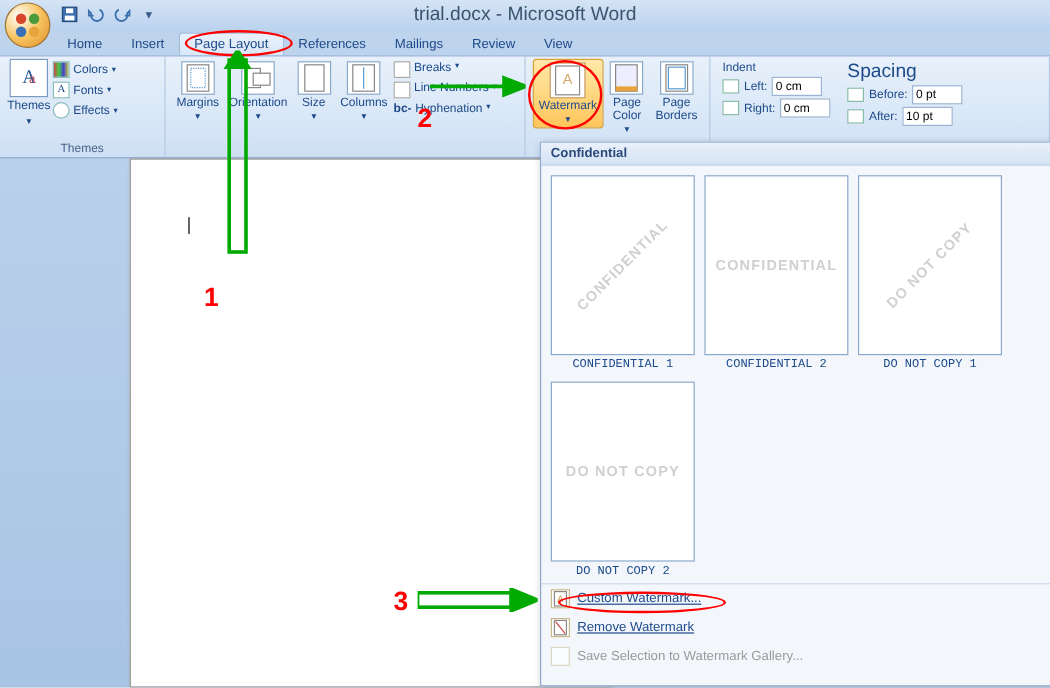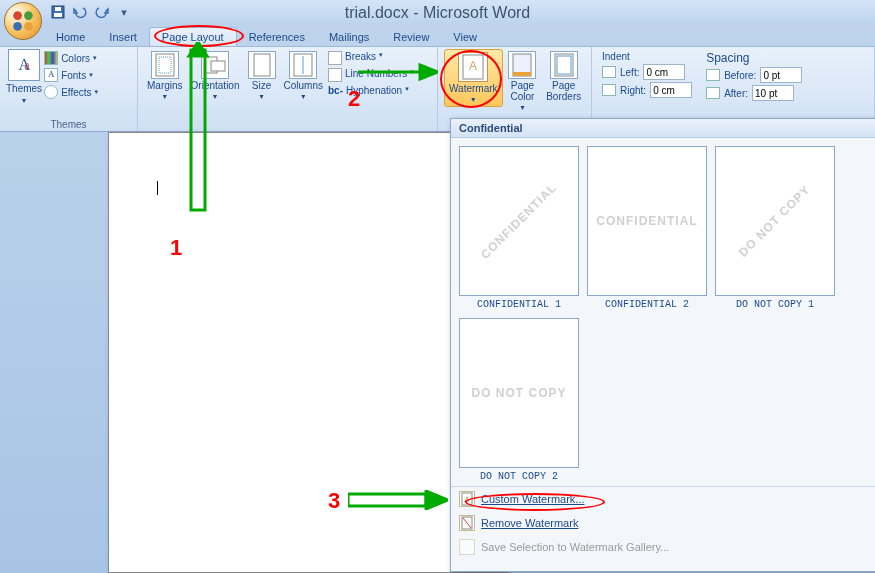--- a/index.html
+++ b/index.html
@@ -256,21 +256,21 @@
             <span>Left:</span>
             <input class="para-input" value="0 cm" style="">
           </div>
         <div class="para-row">
             <span class="para-icon"></span>
             <span>Right:</span>
             <input class="para-input" value="0 cm" style="">
           </div>
       </div>
       <div class="para-col">
-        <div style="font-size:12px;color:#1d4a8a;">Spacing</div>
+        <div style="font-size:16px;color:#1d4a8a;">Spacing</div>
         <div class="para-row">
             <span class="para-icon"></span>
             <span>Before:</span>
             <input class="para-input" value="0 pt" style="">
           </div>
         <div class="para-row">
             <span class="para-icon"></span>
             <span>After:</span>
             <input class="para-input" value="10 pt" style="">
           </div>

